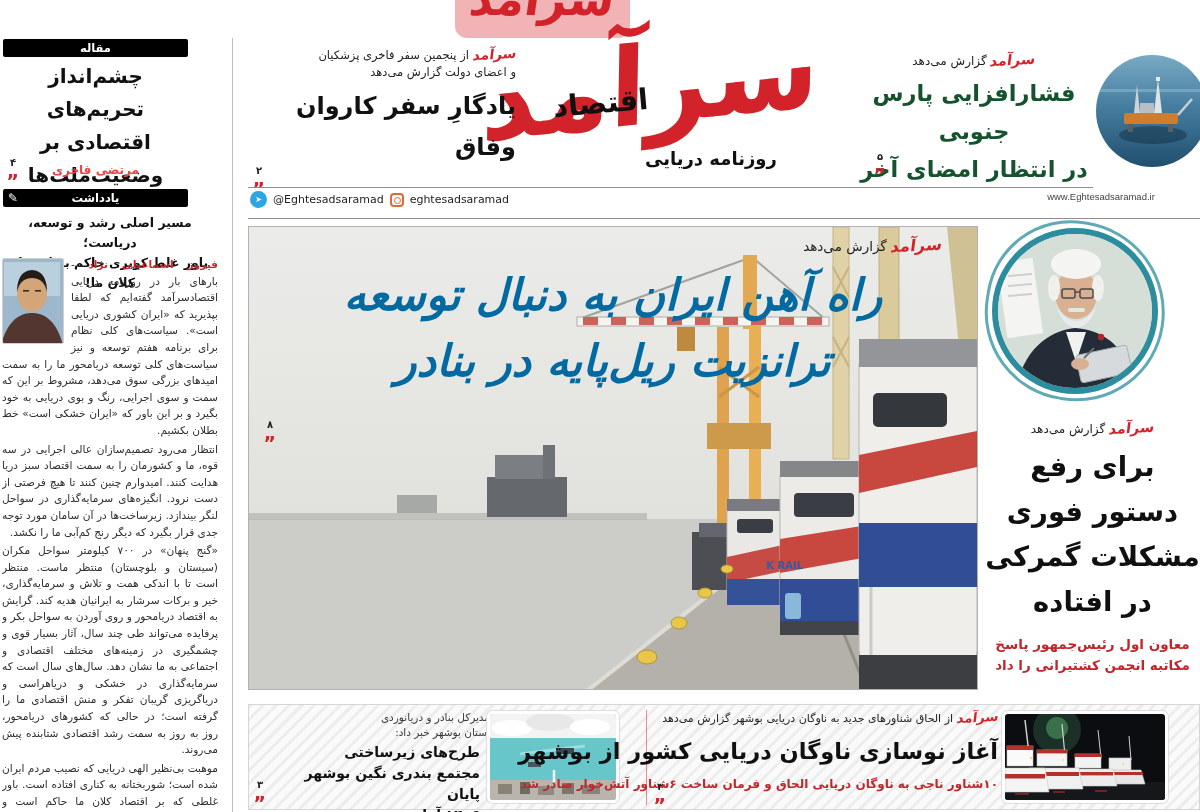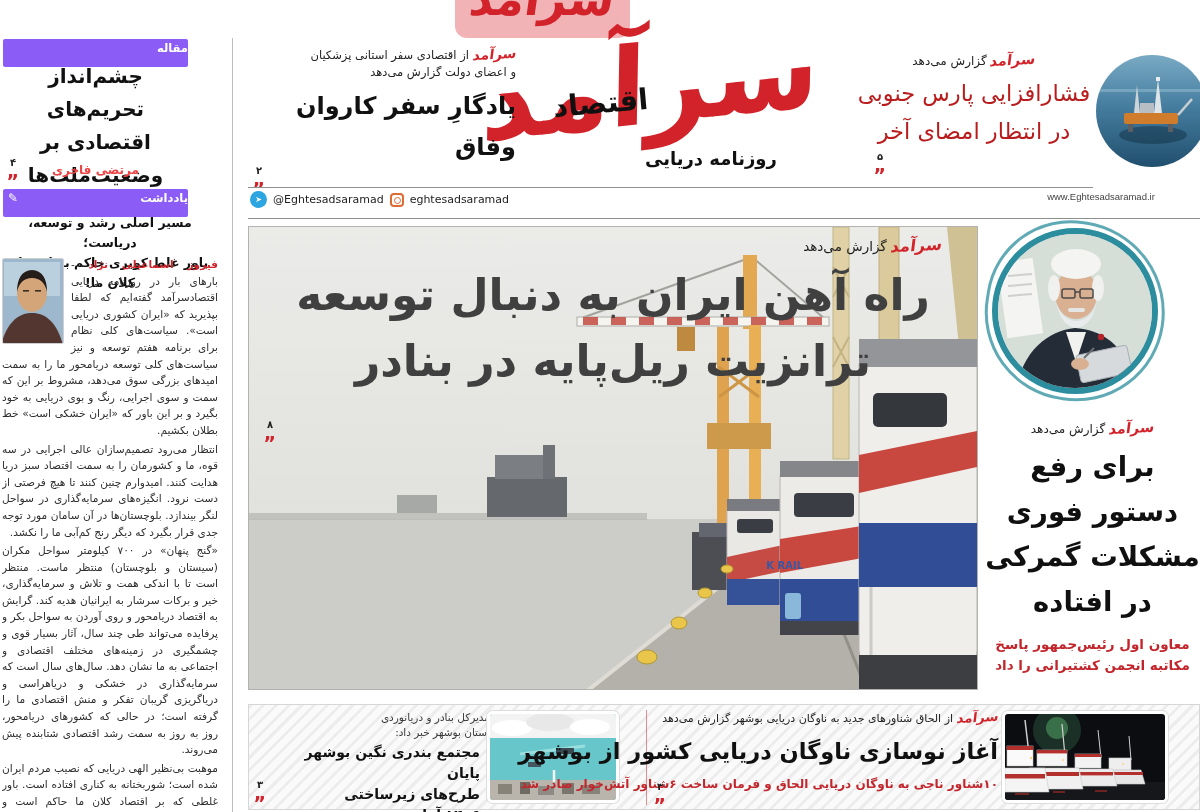--- a/index.html
+++ b/index.html
@@ -7,21 +7,21 @@
   #page{position:relative;width:1200px;height:812px;background:#ffffff;overflow:hidden;direction:rtl;}
   .abs{position:absolute;}
 
   
   .hair{position:absolute;background:#8f8f8f;height:1px;}
   .vhair{position:absolute;background:#bdbdbd;width:1px;}
   .pagemark{position:absolute;text-align:center;width:16px;line-height:1;}
   .pagemark .pm-num{display:block;font-size:10px;font-weight:bold;color:#222;}
   .pagemark::after{content:"„";display:block;color:#d2232a;font-weight:bold;font-size:19px;line-height:10px;margin-top:-2px;}
   .kicker-script{display:inline-block;color:#d2232a;font-weight:bold;transform:skewX(-10deg) rotate(-3deg);font-size:1.2em;letter-spacing:-.5px;}
-  .red-badge{position:absolute;background:#8b5cf6;color:#fff;font-weight:bold;font-size:11.5px;line-height:18px;height:28px;border-radius:2px;}
+  .red-badge{position:absolute;background:#000000;color:#fff;font-weight:bold;font-size:11.5px;text-align:center;line-height:18px;height:18px;border-radius:2px;}
   .pencil{position:absolute;left:5px;top:0;color:#fff;font-size:12px;}
 
   
   #art-title{left:3px;top:60px;width:185px;text-align:center;font-weight:bold;font-size:20px;line-height:33px;color:#111;}
   #byline{left:3px;top:163px;width:185px;text-align:center;font-weight:bold;font-size:12px;color:#ef4444;}
   #note-title{left:0;top:213px;width:220px;text-align:center;font-weight:bold;font-size:12.5px;line-height:20px;color:#111;}
   #note-body{left:2px;top:256px;width:218px;height:554px;overflow:hidden;font-size:10.6px;line-height:16.6px;text-align:justify;color:#2e2e2e;}
   #note-body p{margin:0 2px 2px 0;}
   .inline-author{color:#d2232a;font-weight:bold;}
   #author-photo{float:left;width:62px;height:86px;margin:2px 7px 4px 0;border:1px solid #cfcfcf;border-radius:2px;overflow:hidden;}
@@ -32,35 +32,35 @@
   #logo-saramad{left:470px;top:6px;width:360px;height:175px;color:#d2232a;font-size:108px;font-weight:bold;line-height:160px;text-align:center;transform:rotate(-6deg) skewX(-7deg);}
   #logo-eqtesad{left:553px;top:86px;font-size:29px;font-weight:bold;color:#101010;transform:rotate(-5deg);}
   #tagline{left:645px;top:148px;font-size:18px;font-weight:bold;color:#101010;}
 
   
   #tc-kicker{left:250px;top:46px;width:266px;text-align:right;font-size:11.5px;line-height:17px;color:#222;}
   #tc-head{left:250px;top:86px;width:266px;text-align:right;font-weight:bold;font-size:24px;line-height:41px;color:#111;}
 
   
   #tr-kicker{left:853px;top:52px;width:242px;text-align:center;font-size:12px;color:#222;}
-  #tr-head{left:850px;top:74px;width:248px;text-align:center;font-weight:normal;font-size:22.5px;line-height:38px;color:#b91c1c;letter-spacing:-.3px;}
+  #tr-head{left:850px;top:74px;width:248px;text-align:center;font-weight:bold;font-size:22.5px;line-height:38px;color:#14532d;letter-spacing:-.3px;}
   #rig-circle{left:1096px;top:55px;width:112px;height:112px;border-radius:50%;overflow:hidden;}
 
   
   #social{left:250px;top:191px;direction:ltr;display:flex;align-items:center;gap:6px;font-size:11px;color:#222;}
   .tg-icon{width:17px;height:17px;border-radius:50%;background:#2ca5e0;color:#fff;display:inline-flex;align-items:center;justify-content:center;font-size:8px;}
   .ig-icon{width:14px;height:14px;border:2px solid #dd6b32;border-radius:4px;position:relative;display:inline-block;}
   .ig-icon::after{content:"";position:absolute;left:2.5px;top:2.5px;width:5px;height:5px;border:1.5px solid #dd6b32;border-radius:50%;}
   #dateline{left:505px;top:193px;width:330px;text-align:center;font-size:11.5px;color:#222;}
   #site-url{left:1005px;top:191px;width:192px;text-align:center;font-size:9.5px;color:#444;font-family:"Liberation Sans",sans-serif;}
 
   
   #main-photo{left:248px;top:226px;width:730px;height:464px;border:1px solid #b2b2b0;background:#e4e4e1;overflow:hidden;}
   #main-kicker{position:absolute;right:258px;top:236px;font-size:13.5px;color:#1a1a1a;}
-  #main-head{left:248px;top:262px;width:730px;text-align:center;font-weight:bold;font-size:44px;line-height:66px;color:#404040;letter-spacing:-.5px;}
+  #main-head{left:248px;top:262px;width:730px;text-align:center;font-weight:bold;font-size:44px;line-height:66px;color:#0369a1;letter-spacing:-.5px;font-style:italic;}
 
   
   #aref-circle{left:992px;top:228px;width:166px;height:166px;border-radius:50%;border:6px solid #2b8d9e;overflow:hidden;background:#d6ded8;}
   #aref-ring{left:985px;top:221px;width:180px;height:180px;border-radius:48% 52% 50% 50%;border:3px solid #2b8d9e;transform:rotate(9deg);opacity:.75;}
   #rs-kicker{left:985px;top:420px;width:215px;text-align:center;font-size:12px;color:#222;}
   #rs-head{left:985px;top:444px;width:215px;text-align:center;font-weight:bold;font-size:27.5px;line-height:45px;color:#101010;}
   #rs-deck{left:983px;top:634px;width:219px;text-align:center;font-weight:bold;font-size:13.5px;line-height:21px;color:#c2262c;}
 
   
   #strip{left:248px;top:704px;width:952px;height:106px;border:1px solid #d6d6d6;
@@ -104,37 +104,37 @@
         <rect width="62" height="86" fill="#9db8cc"></rect>
         <rect x="3" y="3" width="56" height="34" fill="#cfe0ea" opacity=".6"></rect>
         <path d="M0,86 C7,60 20,54 31,54 C42,54 55,60 62,86 Z" fill="#53362f"></path>
         <ellipse cx="31" cy="34" rx="15" ry="19" fill="#d3a578"></ellipse>
         <path d="M16,33 Q16,12 31,11 Q46,12 46,33 Q43,19 31,19 Q19,19 16,33 Z" fill="#241d1a"></path>
         <rect x="22" y="31" width="6" height="1.6" fill="#3a2e26"></rect>
         <rect x="34" y="31" width="6" height="1.6" fill="#3a2e26"></rect>
       </svg>
     </span>
     <p><span class="inline-author">فیروز اسماعیلی نژاد</span><span> - بارهای بار در روزنامه دریایی اقتصادسرآمد گفته‌ایم که لطفا بپذیرید که «ایران کشوری دریایی است». سیاست‌های کلی نظام برای برنامه هفتم توسعه و نیز سیاست‌های کلی توسعه دریامحور ما را به سمت امیدهای بزرگی سوق می‌دهد، مشروط بر این که سمت و سوی اجرایی، رنگ و بوی دریایی به خود بگیرد و بر این باور که «ایران خشکی است» خط بطلان بکشیم.</span></p>
-    <p>انتظار می‌رود تصمیم‌سازان عالی اجرایی در سه قوه، ما و کشورمان را به سمت اقتصاد سبز دریا هدایت کنند. امیدوارم چنین کنند تا هیچ فرصتی از دست نرود. انگیزه‌های سرمایه‌گذاری در سواحل لنگر بیندازد. بلوچستان‌ها در آن سامان مورد توجه جدی قرار بگیرد که دیگر رنج کم‌آبی ما را نکشد.</p>
+    <p>انتظار می‌رود تصمیم‌سازان عالی اجرایی در سه قوه، ما و کشورمان را به سمت اقتصاد سبز دریا هدایت کنند. امیدوارم چنین کنند تا هیچ فرصتی از دست نرود. انگیزه‌های سرمایه‌گذاری در سواحل لنگر بیندازد. زیرساخت‌ها در آن سامان مورد توجه جدی قرار بگیرد که دیگر رنج کم‌آبی ما را نکشد.</p>
     <p>«گنج پنهان» در ۷۰۰ کیلومتر سواحل مکران (سیستان و بلوچستان) منتظر ماست. منتظر است تا با اندکی همت و تلاش و سرمایه‌گذاری، خیر و برکات سرشار به ایرانیان هدیه کند. گرایش به اقتصاد دریامحور و روی آوردن به سواحل بکر و پرفایده می‌تواند طی چند سال، آثار بسیار قوی و چشمگیری در زمینه‌های مختلف اقتصادی و اجتماعی به ما نشان دهد. سال‌های سال است که سرمایه‌گذاری در خشکی و دریاهراسی و دریاگریزی گریبان تفکر و منش اقتصادی ما را گرفته است؛ در حالی که کشورهای دریامحور، روز به روز به سمت رشد اقتصادی شتابنده پیش می‌روند.</p>
     <p>موهبت بی‌نظیر الهی دریایی که نصیب مردم ایران شده است؛ شوربختانه به کناری افتاده است. باور غلطی که بر اقتصاد کلان ما حاکم است و سرمایه‌ها را به سمت خشکی و کویر می‌کشاند، ما را از مسیر اصلی رشد و توسعه دور کرده است.</p>
 
   </div>
 
   <div class="vhair" style="left:232px;top:38px;height:774px;"></div>
 
   <div class="abs" id="bubble">
     <span>سرآمد</span>
   </div>
   <div class="abs" id="logo-saramad">سرآمد</div>
   <div class="abs" id="logo-eqtesad">اقتصاد</div>
   <div class="abs" id="tagline">روزنامه دریایی</div>
 
   <div class="abs" id="tc-kicker">
-    <div><span class="kicker-script">سرآمد</span> <span>از اقتصادی سفر استانی پزشکیان</span></div>
+    <div><span class="kicker-script">سرآمد</span> <span>از پنجمین سفر فاخری پزشکیان</span></div>
     <div>و اعضای دولت گزارش می‌دهد</div>
   </div>
   <div class="abs" id="tc-head">
     <div>یادگارِ سفر کاروان وفاق</div>
   </div>
   <div class="pagemark" style="left:251px;top:166px;">
     <span class="pm-num">۲</span>
   </div>
 
   <div class="abs" id="tr-kicker">
@@ -304,22 +304,22 @@
     <div>مکاتبه انجمن کشتیرانی را داد</div>
   </div>
 
   <div class="abs" id="strip"></div>
 
   <div class="abs" id="bl-kicker">
     <div>مدیرکل بنادر و دریانوردی</div>
     <div>استان بوشهر خبر داد:</div>
   </div>
   <div class="abs" id="bl-head">
+    <div>طرح‌های زیرساختی</div>
     <div>مجتمع بندری نگین بوشهر پایان</div>
-    <div>طرح‌های زیرساختی</div>
     <div>۱۴۰۶ آماده می‌شوند</div>
   </div>
   <div class="pagemark" style="left:252px;top:780px;">
     <span class="pm-num">۳</span>
   </div>
   <div class="abs" id="aerial-photo">
     <svg width="126" height="86" viewBox="0 0 126 86">
       <rect width="126" height="86" fill="#66c6c9"></rect>
       <rect width="126" height="24" fill="#f2f3f2"></rect>
       <ellipse cx="22" cy="14" rx="20" ry="8" fill="#ffffff"></ellipse>

